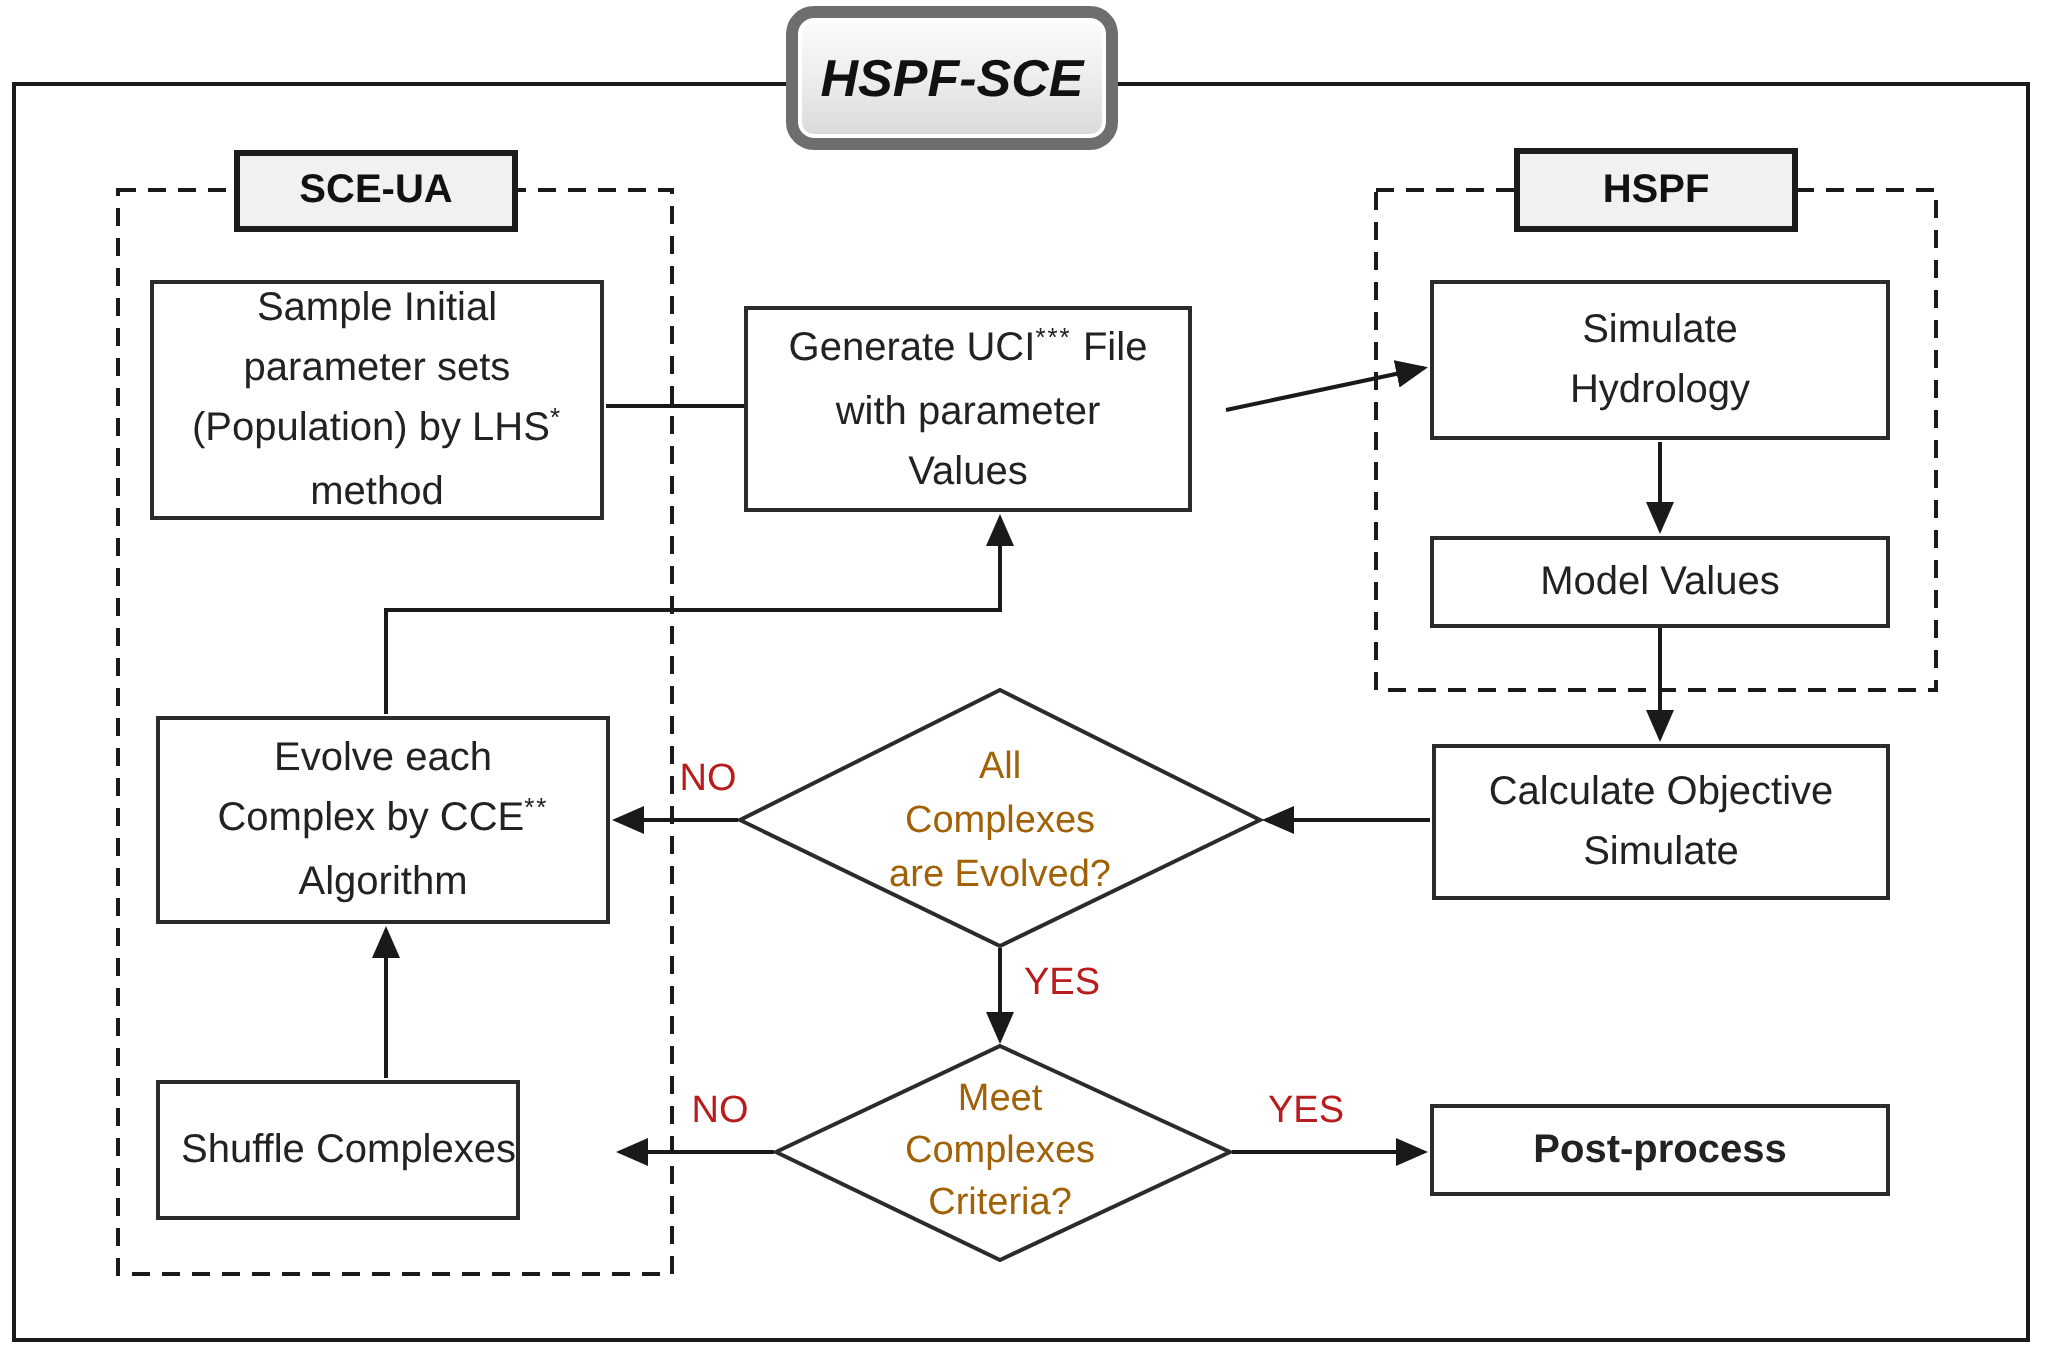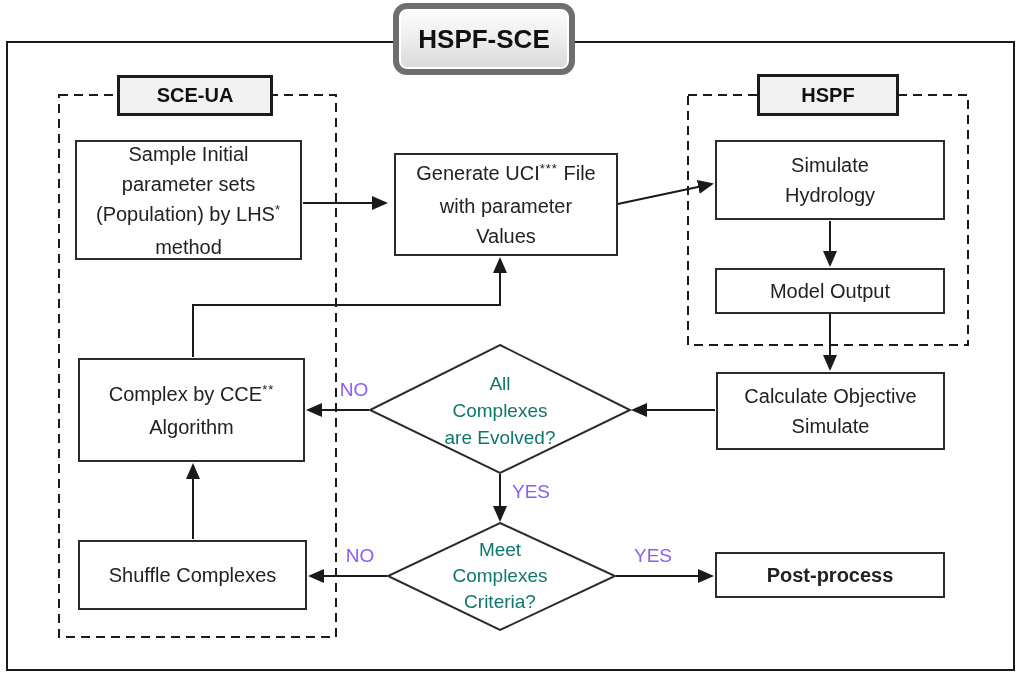--- a/index.html
+++ b/index.html
@@ -7,55 +7,55 @@
     position:relative;width:1024px;height:680px;background:#ffffff;overflow:hidden;
     font-family:"Liberation Sans",sans-serif;color:#1f1f1f;
   }
   .stage *{box-sizing:border-box;}
   svg.wires{position:absolute;left:0;top:0;width:1024px;height:680px;}
   .outer-border{
     position:absolute;left:6px;top:41px;width:1009px;height:630px;
     border:2px solid #1a1a1a;background:transparent;pointer-events:none;
   }
   .title-box{
-    position:absolute;left:393px;top:3px;width:182px;height:72px;
+    position:absolute;left:393px;top:3px;width:166px;height:72px;
     border:6px solid #6e6e6e;border-radius:14px;
     background:linear-gradient(180deg,#fcfcfc 0%,#efefef 45%,#d9d9d9 100%);
     box-shadow:inset 0 0 0 2px #ffffff;
     display:flex;align-items:center;justify-content:center;
-    font-weight:bold;font-size:26px;color:#111;
+    font-weight:bold;font-size:26px;color:#111;font-style:italic;
   }
   .group-label{
     position:absolute;border:3px solid #1c1c1c;background:#f1f1f1;
     display:flex;align-items:center;justify-content:center;
     font-weight:bold;font-size:20px;color:#111;
   }
-  .group-label.sce{left:117px;top:75px;width:156px;height:41px;}
+  .group-label.sce{left:117px;top:75px;width:142px;height:41px;}
   .group-label.hspf{left:757px;top:74px;width:142px;height:42px;}
   .node{
     position:absolute;border:2px solid #2b2b2b;background:#ffffff;
     display:flex;flex-direction:column;align-items:center;justify-content:center;
     text-align:center;font-size:20px;line-height:30px;color:#222;
   }
   .node.sample{left:75px;top:140px;width:227px;height:120px;}
-  .node.generate{left:394px;top:153px;width:224px;height:103px;}
+  .node.generate{left:372px;top:153px;width:224px;height:103px;}
   .node.simulate{left:715px;top:140px;width:230px;height:80px;}
   .node.model{left:715px;top:268px;width:230px;height:46px;}
   .node.calc{left:716px;top:372px;width:229px;height:78px;}
   .node.evolve{left:78px;top:358px;width:227px;height:104px;}
-  .node.shuffle{left:78px;top:540px;width:229px;height:70px;}
+  .node.shuffle{left:78px;top:540px;width:182px;height:70px;align-items:flex-end;}
   .node.post{left:715px;top:552px;width:230px;height:46px;font-weight:bold;}
   .diamond-text{
     position:absolute;display:flex;flex-direction:column;align-items:center;justify-content:center;
-    text-align:center;font-size:19px;line-height:27px;color:#0f766e;pointer-events:none;
+    text-align:center;font-size:19px;line-height:27px;color:#a16207;pointer-events:none;
   }
   .diamond-text.d1{left:410px;top:367px;width:180px;height:86px;}
   .diamond-text.d2{left:420px;top:536px;width:160px;height:80px;line-height:26px;}
   .edge-label{
-    position:absolute;font-size:19px;color:#8b5cf6;text-align:center;
+    position:absolute;font-size:19px;color:#b91c1c;text-align:center;
   }
   .edge-label.no1{left:334px;top:379px;width:40px;}
   .edge-label.yes1{left:506px;top:481px;width:50px;}
   .edge-label.no2{left:340px;top:545px;width:40px;}
   .edge-label.yes2{left:628px;top:545px;width:50px;}
   .sup{font-size:13px;position:relative;top:-7px;letter-spacing:1px;}
   .gap{margin-left:0.28em;}
   .line-row{display:block;}
 </style>
 </head>
@@ -114,29 +114,30 @@
     <span class="line-row">with parameter</span>
     <span class="line-row">Values</span>
   </div>
 
   <div class="node simulate">
     <span class="line-row">Simulate</span>
     <span class="line-row">Hydrology</span>
   </div>
 
   <div class="node model">
-    <span class="line-row">Model Output</span>
+    <span class="line-row">Model Values</span>
   </div>
 
   <div class="node calc">
     <span class="line-row">Calculate Objective</span>
     <span class="line-row">Simulate</span>
   </div>
 
   <div class="node evolve">
+    <span class="line-row">Evolve each</span>
     <span class="line-row"><span>Complex by CCE</span><span class="sup">**</span></span>
     <span class="line-row">Algorithm</span>
   </div>
 
   <div class="node shuffle">
     <span class="line-row">Shuffle Complexes</span>
   </div>
 
   <div class="node post">
     <span class="line-row">Post-process</span>

